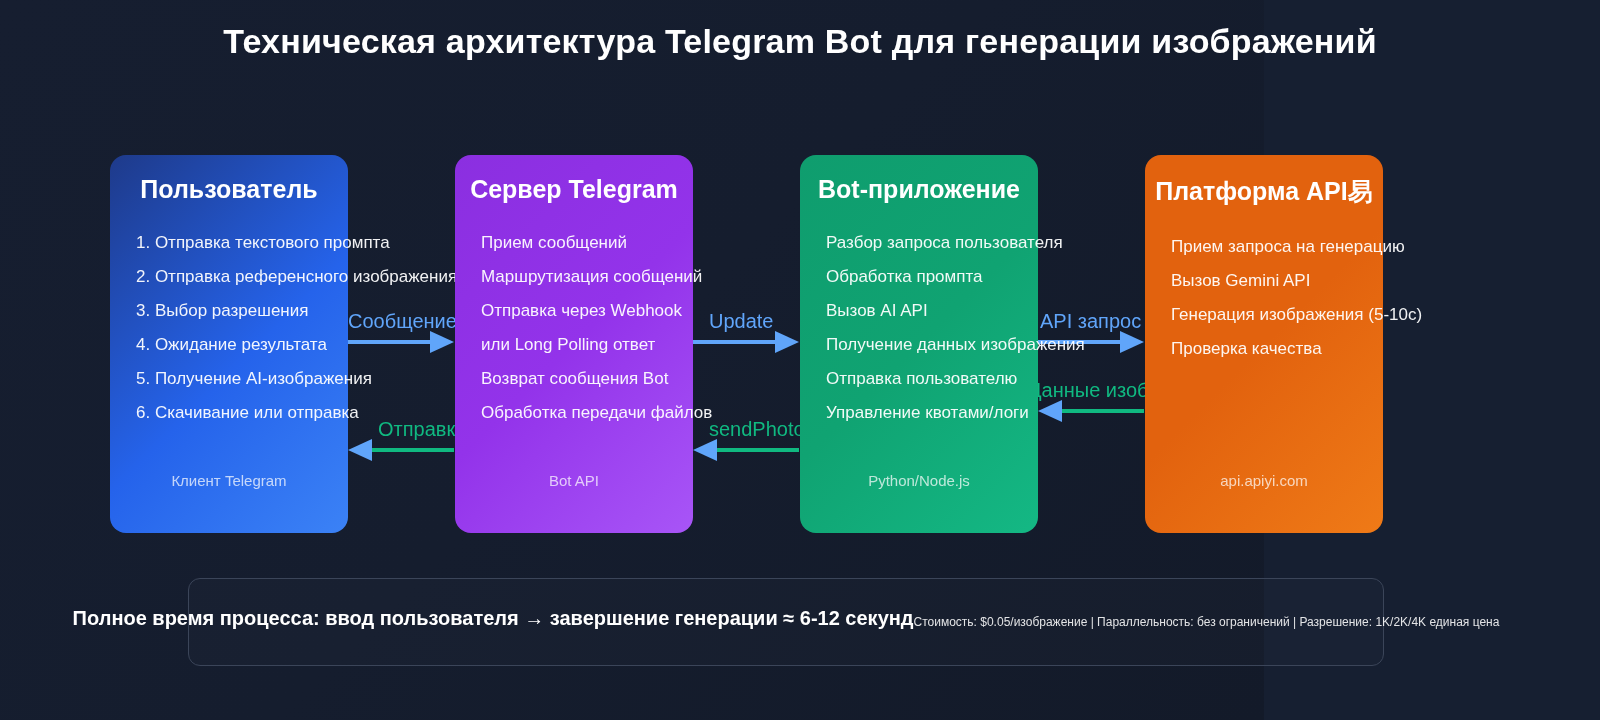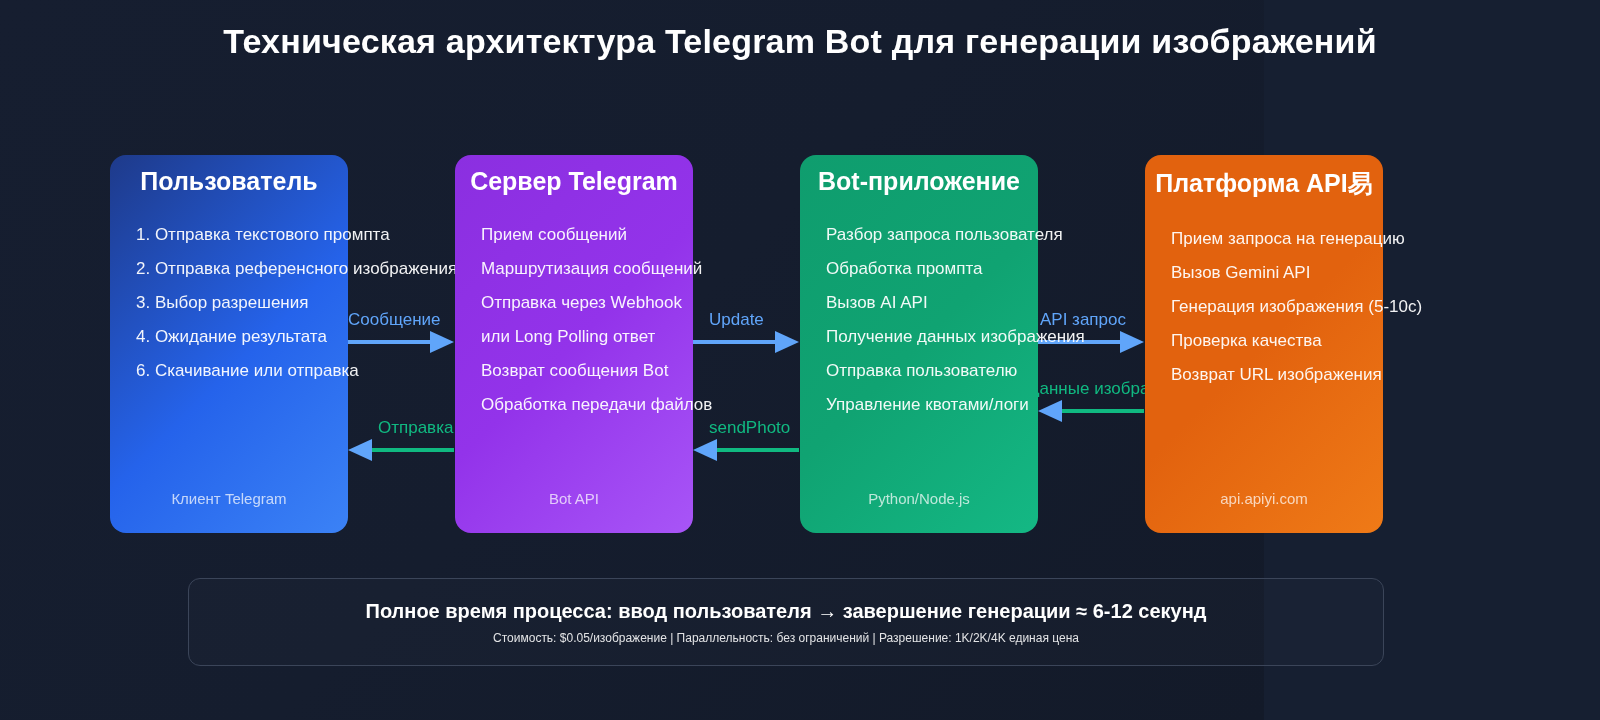--- a/index.html
+++ b/index.html
@@ -27,21 +27,21 @@
     white-space:nowrap;
   }
 
   
   .card {
     position:absolute;
     top:155px;
     width:238px;
     height:378px;
     border-radius:16px;
-    padding-top:12px;
+    padding-top:20px;
     overflow:visible;
   }
   .card-title {
     color:#ffffff;
     font-size:25px;
     font-weight:bold;
     text-align:center;
     white-space:nowrap;
     margin-bottom:22px;
   }
@@ -51,21 +51,21 @@
   }
   .card-list li {
     color:rgba(255,255,255,0.94);
     font-size:17px;
     line-height:34px;
     white-space:nowrap;
   }
   .card-foot {
     position:absolute;
     left:0; right:0;
-    bottom:26px;
+    bottom:44px;
     text-align:center;
     color:rgba(255,255,255,0.72);
     font-size:15px;
     white-space:nowrap;
   }
 
   #card-user    { left:110px;  background:linear-gradient(135deg,#1e3a8a 0%,#2563eb 55%,#3b82f6 100%); }
   #card-server  { left:455px;  background:linear-gradient(135deg,#8b2fe0 0%,#9333ea 50%,#a855f7 100%); }
   #card-bot     { left:800px;  background:linear-gradient(135deg,#0f9d6e 0%,#10a372 50%,#14b884 100%); }
   #card-api     { left:1145px; background:linear-gradient(135deg,#e2620e 0%,#e2620e 50%,#ef7a17 100%); }
@@ -81,39 +81,39 @@
     position:absolute;
     top:-9px;
     width:0; height:0;
     border-top:11px solid transparent;
     border-bottom:11px solid transparent;
   }
   .arrow-head.right { border-left:24px solid #60a5fa; }
   .arrow-head.left  { border-right:24px solid #60a5fa; }
   .arrow-label {
     position:absolute;
-    font-size:17px;
+    font-size:20px;
     white-space:nowrap;
     top:-30px;
   }
   .fwd .arrow-line { background:#60a5fa; }
   .fwd .arrow-label { color:#60a5fa; }
   .rev .arrow-line { background:#10b981; }
   .rev .arrow-label { color:#10b981; }
 
   
   #summary {
     position:absolute;
     left:188px; top:578px;
     width:1196px; height:88px;
     border:1px solid #3b4559;
     border-radius:12px;
     background:rgba(255,255,255,0.015);
     display:flex;
-    flex-direction:column;
+    flex-direction:row;
     align-items:center;
     justify-content:center;
   }
   #summary-main {
     color:#ffffff;
     font-size:20px;
     font-weight:bold;
     white-space:nowrap;
     margin-bottom:8px;
   }
@@ -166,20 +166,21 @@
     <div class="arrow-head left" style="left:0px; border-right-color:#60a5fa;"></div>
   </div>
 
   <div class="card" id="card-user">
     <div class="card-title">Пользователь</div>
     <ul class="card-list">
       <li>1. Отправка текстового промпта</li>
       <li>2. Отправка референсного изображения</li>
       <li>3. Выбор разрешения</li>
       <li>4. Ожидание результата</li>
+      <li>5. Получение AI-изображения</li>
       <li>6. Скачивание или отправка</li>
     </ul>
     <div class="card-foot">Клиент Telegram</div>
   </div>
 
   <div class="card" id="card-server">
     <div class="card-title">Сервер Telegram</div>
     <ul class="card-list">
       <li>Прием сообщений</li>
       <li>Маршрутизация сообщений</li>
@@ -204,21 +205,20 @@
     <div class="card-foot">Python/Node.js</div>
   </div>
 
   <div class="card" id="card-api">
     <div class="card-title">Платформа API易</div>
     <ul class="card-list">
       <li>Прием запроса на генерацию</li>
       <li>Вызов Gemini API</li>
       <li>Генерация изображения (5-10с)</li>
       <li>Проверка качества</li>
-      <li>Возврат URL изображения</li>
     </ul>
     <div class="card-foot">api.apiyi.com</div>
   </div>
 
   <div id="summary">
     <div id="summary-main">Полное время процесса: ввод пользователя → завершение генерации ≈ 6-12 секунд</div>
     <div id="summary-sub">Стоимость: $0.05/изображение | Параллельность: без ограничений | Разрешение: 1K/2K/4K единая цена</div>
   </div>
 
 </div>

